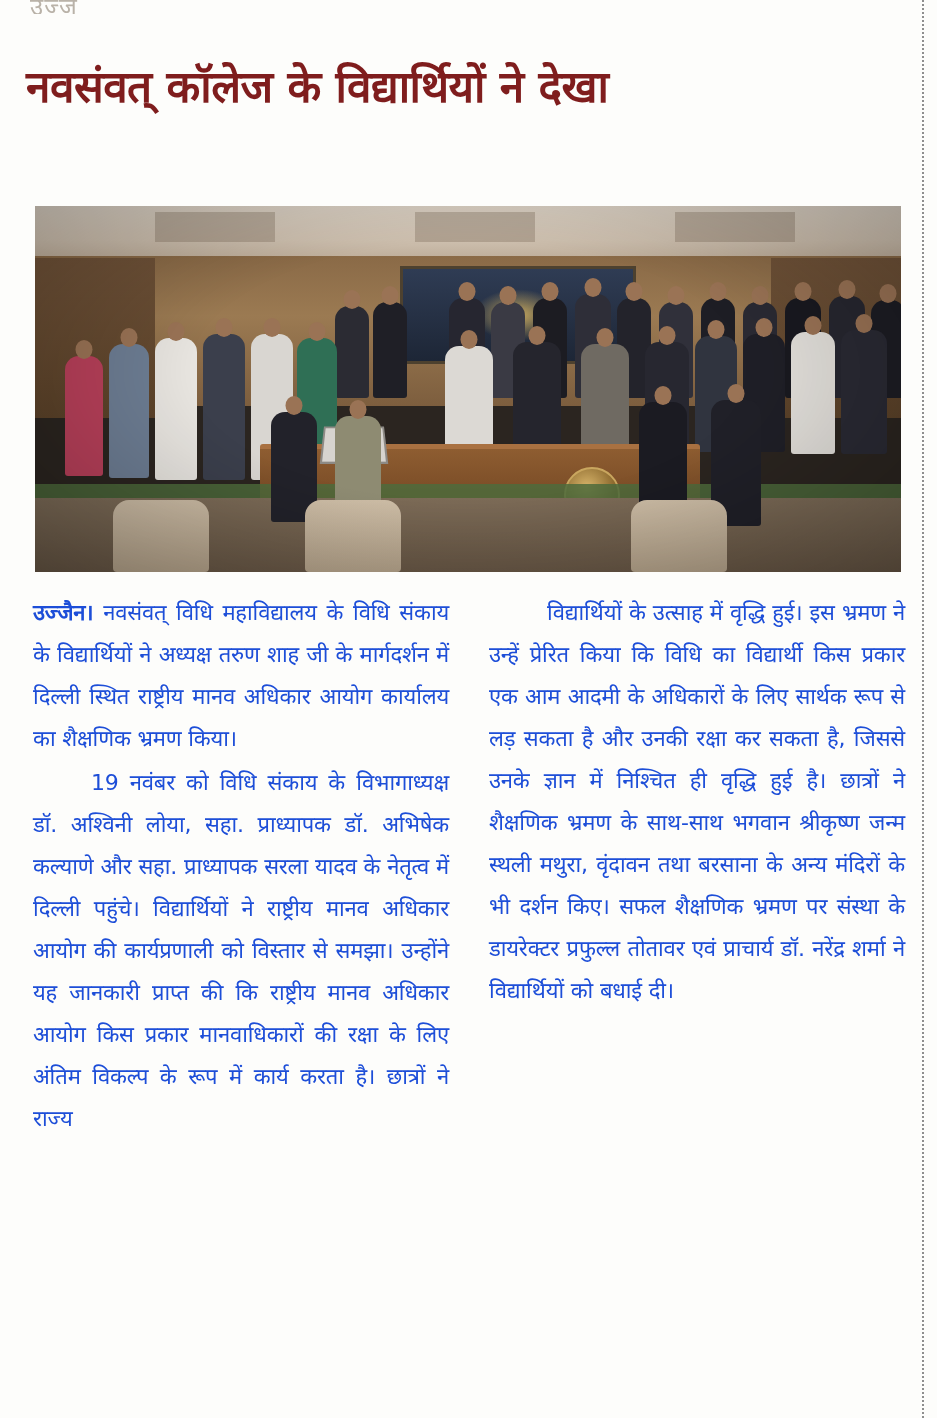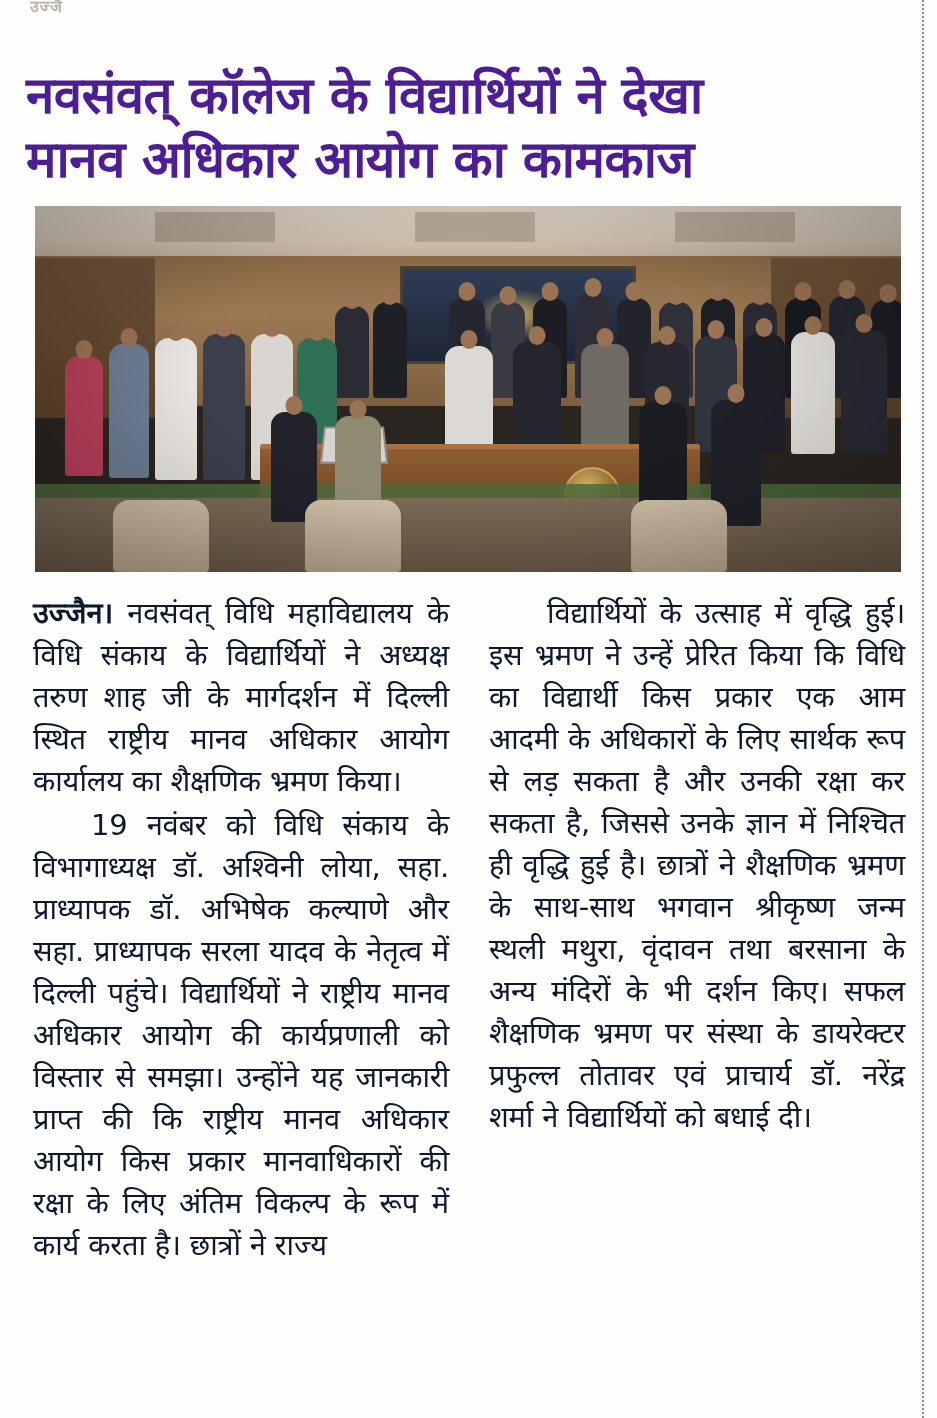--- a/index.html
+++ b/index.html
@@ -25,23 +25,23 @@
 
   
   .top-bleed {
     position: absolute;
     top: 0;
     left: 30px;
     width: 880px;
     height: 14px;
     overflow: hidden;
     color: #b9b2a8;
-    font-size: 16px;
+    font-size: 24px;
     line-height: 14px;
-    font-weight: 700;
+    font-weight: 400;
     letter-spacing: 1px;
     white-space: nowrap;
   }
 
   
   .right-rule {
     position: absolute;
     top: 0;
     right: 13px;
     width: 0;
@@ -49,24 +49,24 @@
     border-left: 2px dotted #8e8e8e;
   }
 
   .headline {
     position: absolute;
     top: 30px;
     left: 26px;
     width: 880px;
     font-family: "DejaVu Sans", "Liberation Sans", sans-serif;
     font-weight: 700;
-    font-size: 51px;
+    font-size: 44px;
     line-height: 1.25;
     letter-spacing: -0.5px;
-    color: #4c1d95;
+    color: #7f1d1d;
     text-align: left;
   }
   .headline .line {
     display: block;
     white-space: nowrap;
   }
 
   
   .photo {
     position: absolute;
@@ -165,46 +165,45 @@
     width: 872px;
     display: flex;
     gap: 40px;
   }
   .col {
     width: 416px;
   }
   .col p {
     margin: 0 0 2px 0;
     font-family: "DejaVu Sans", "Liberation Sans", sans-serif;
-    font-size: 29px;
+    font-size: 22px;
     line-height: 42px;
     text-align: justify;
     text-justify: inter-word;
-    color: #0f172a;
+    color: #1d4ed8;
     letter-spacing: -0.2px;
   }
   .col p.indent {
     text-indent: 58px;
   }
   .dateline {
     font-weight: 700;
   }
 </style>
 </head>
 <body>
 
 <div class="page">
 
   <div class="top-bleed">उज्जै</div>
 
   <div class="right-rule"></div>
 
   <h1 class="headline">
     <span class="line">नवसंवत् कॉलेज के विद्यार्थियों ने देखा</span>
-    <span class="line">मानव अधिकार आयोग का कामकाज</span>
   </h1>
 
   <figure class="photo" style="margin:0;">
     <div class="ceiling"></div>
     <div class="ceiling-panel" style="left:120px;"></div>
     <div class="ceiling-panel" style="left:380px;"></div>
     <div class="ceiling-panel" style="left:640px;"></div>
     <div class="backwall"></div>
     <div class="sidepanel-l"></div>
     <div class="sidepanel-r"></div>

